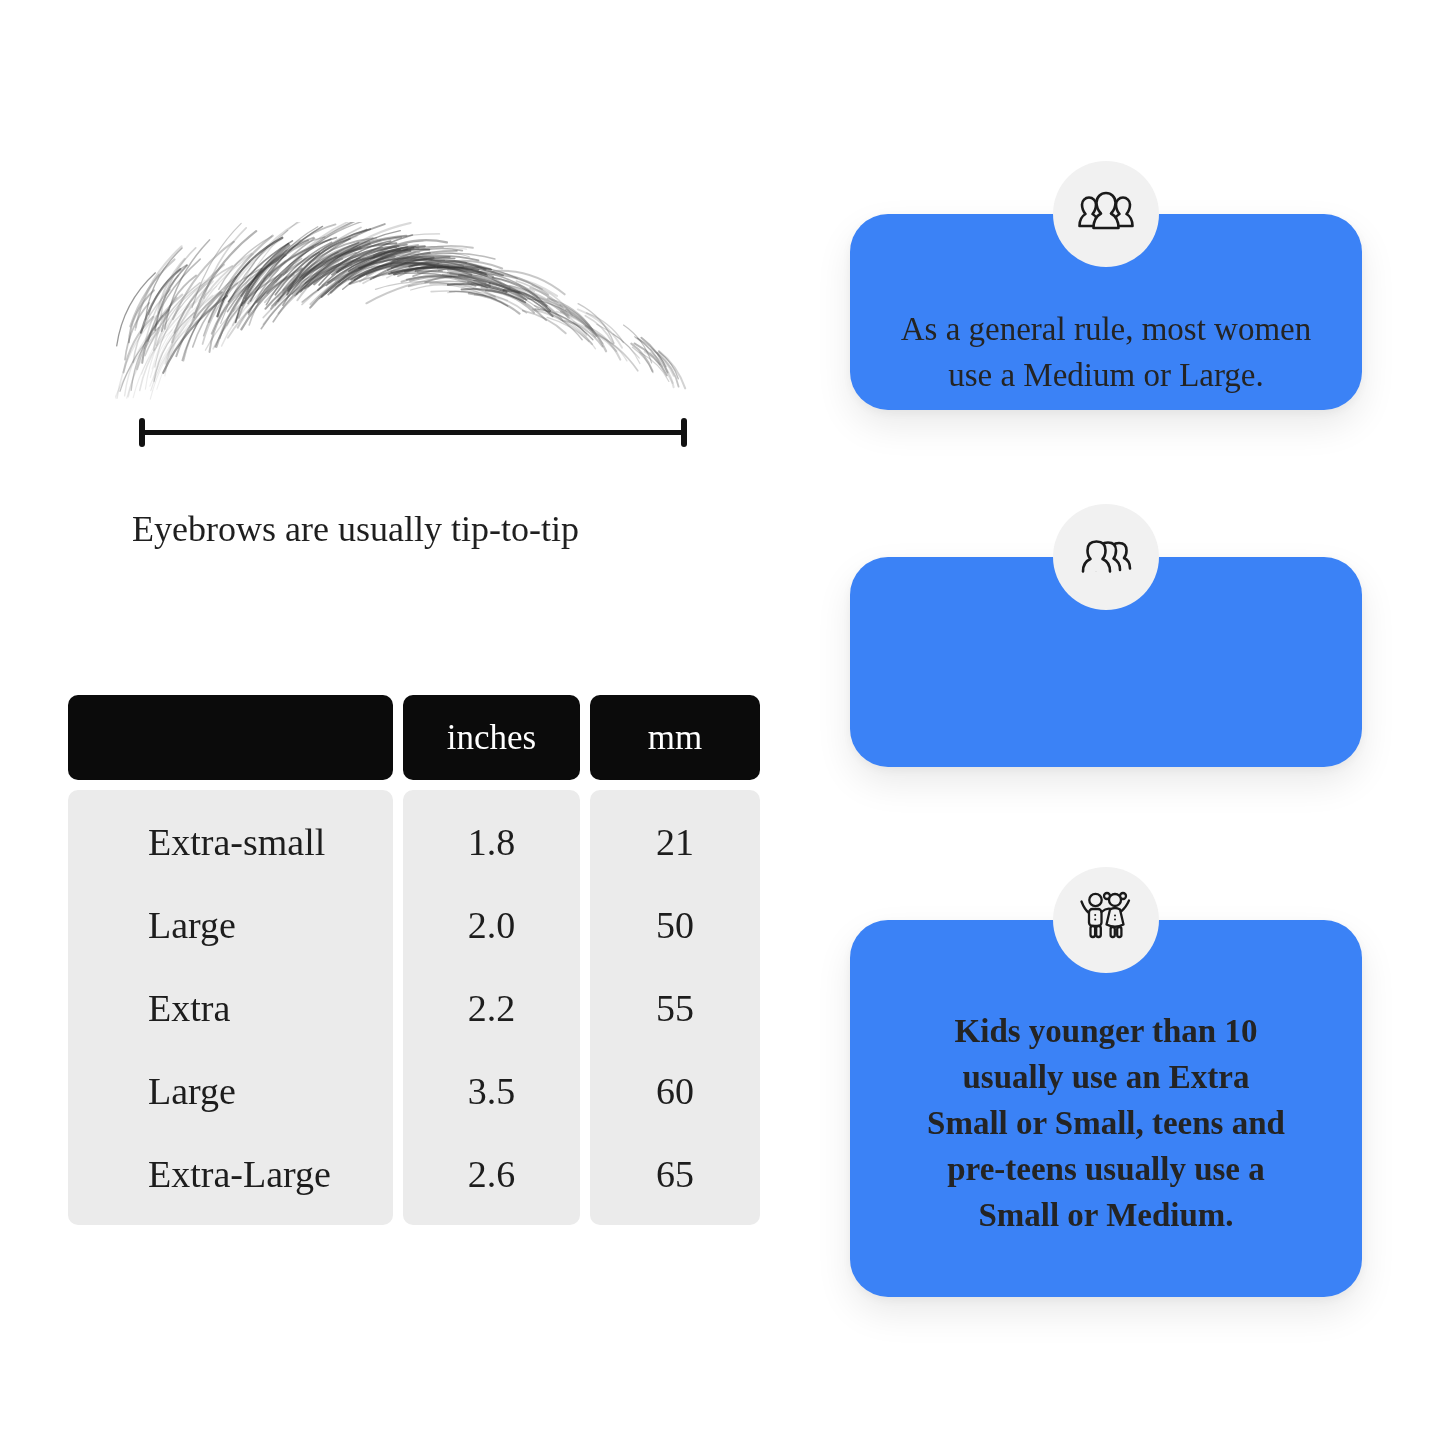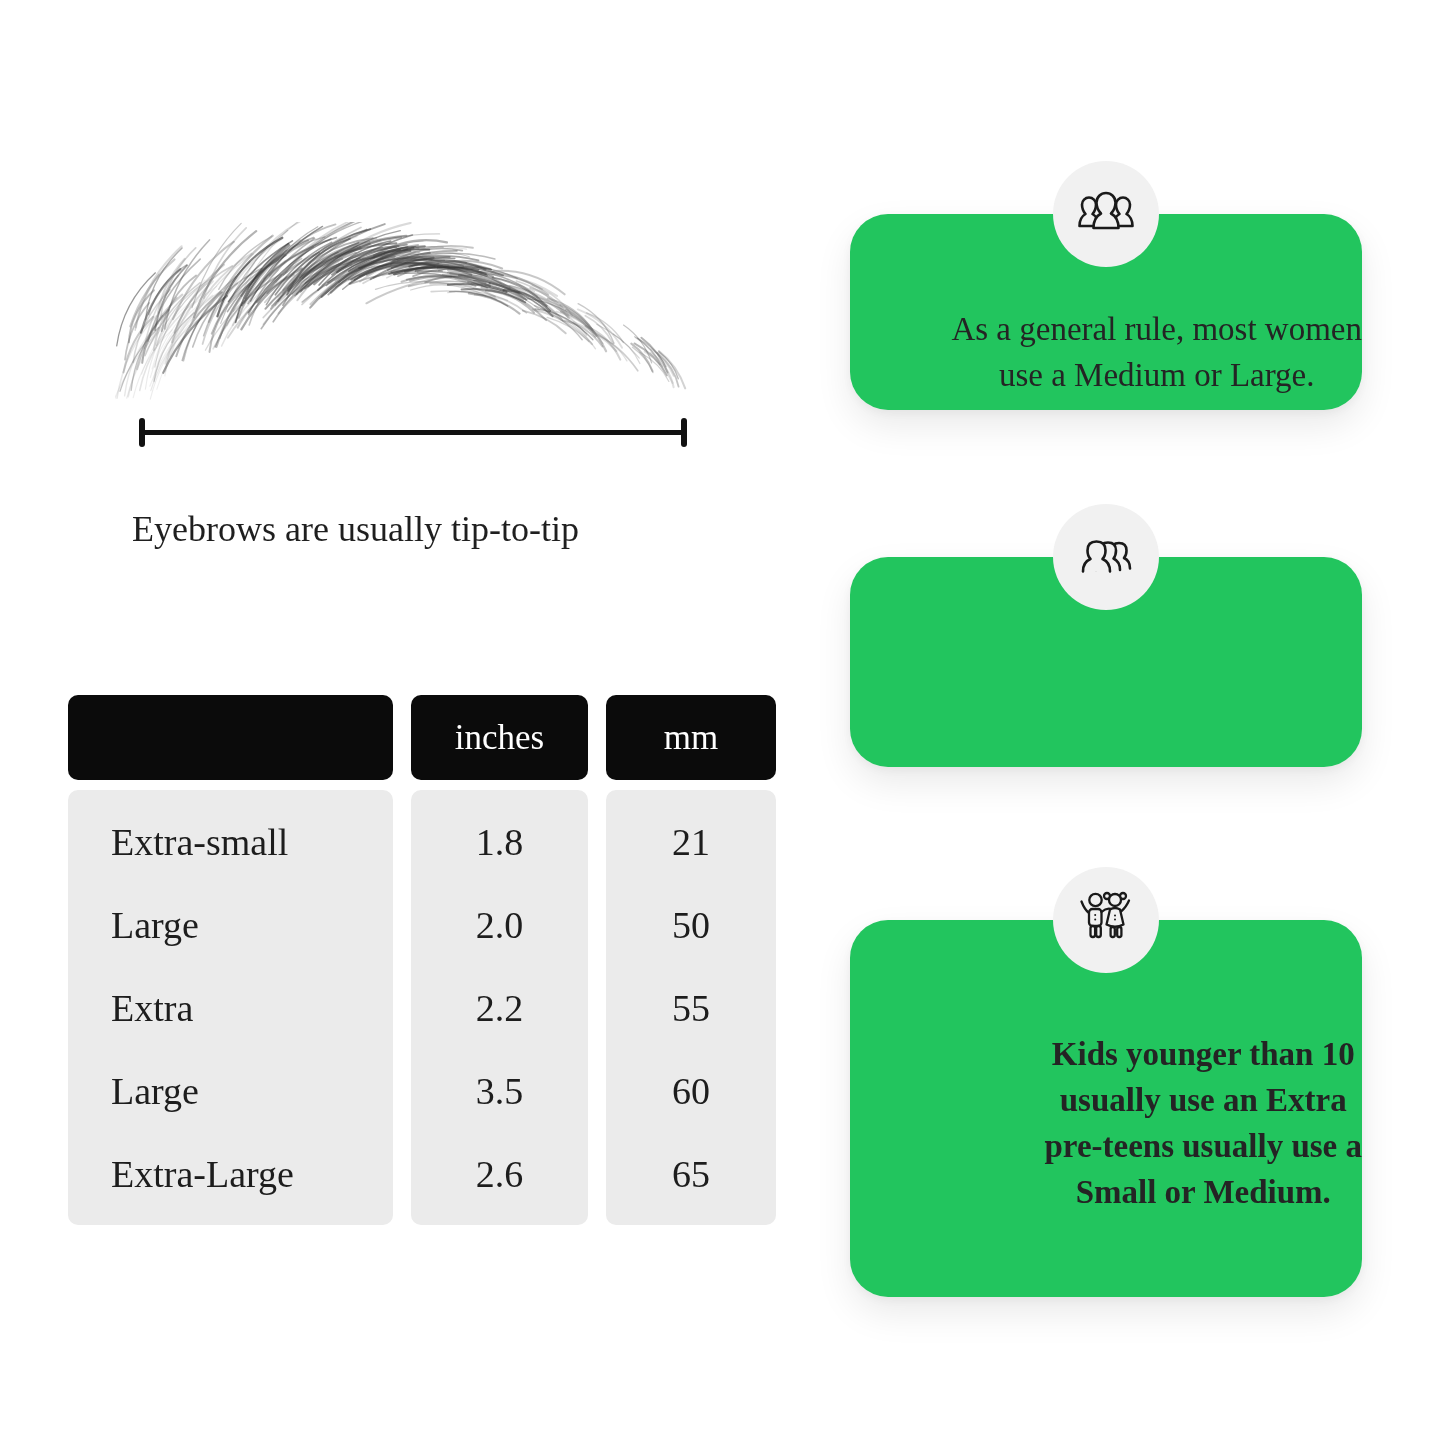--- a/index.html
+++ b/index.html
@@ -11,33 +11,33 @@
   
   .eyebrow-svg{position:absolute;left:115px;top:222px;width:580px;height:178px;}
   .ruler-line{position:absolute;left:142px;top:430px;width:544px;height:5px;background:#111;border-radius:2px;}
   .ruler-cap{position:absolute;top:418px;width:6px;height:29px;background:#111;border-radius:3px;}
   .cap-left{left:139px;}
   .cap-right{left:681px;}
   .caption{position:absolute;left:132px;top:503px;font-size:36px;line-height:53px;color:#1f1f1f;}
 
   
   .size-table{position:absolute;left:68px;top:695px;}
-  .thead,.tbody{display:grid;grid-template-columns:325px 177px 170px;column-gap:18px;}
+  .thead,.tbody{display:grid;grid-template-columns:325px 177px 170px;column-gap:10px;}
   .th{height:85px;background:#0b0b0b;border-radius:10px;color:#ffffff;font-size:35px;
       display:flex;align-items:center;justify-content:center;}
   .tbody{margin-top:10px;}
   .tcol{height:435px;background:#ebebeb;border-radius:10px;display:flex;flex-direction:column;
         justify-content:space-around;padding:10px 0;box-sizing:border-box;}
   .cell{font-size:38px;display:flex;align-items:center;justify-content:center;color:#1d1d1d;}
-  .tcol.labels .cell{justify-content:flex-start;padding-left:43px;}
+  .tcol.labels .cell{justify-content:flex-start;padding-left:80px;}
 
   
-  .card{position:absolute;left:850px;width:512px;background:#22c55e;border-radius:38px;
+  .card{position:absolute;left:850px;width:512px;background:#3b82f6;border-radius:38px;
         box-shadow:0 16px 36px rgba(0,0,0,.085),0 3px 10px rgba(0,0,0,.045);
-        display:flex;flex-direction:column;justify-content:center;align-items:flex-end;box-sizing:border-box;}
+        display:flex;flex-direction:column;justify-content:center;align-items:center;box-sizing:border-box;}
   .card-1{top:214px;height:196px;padding-top:80px;}
   .card-2{top:557px;height:210px;padding-top:42px;}
   .card-3{top:920px;height:377px;padding-top:28px;font-weight:bold;}
   .card-text{font-size:33px;line-height:46px;text-align:center;color:#242424;}
   .icon-circle{position:absolute;top:-53px;left:50%;transform:translateX(-50%);
                width:106px;height:106px;border-radius:50%;background:#f1f1f1;
                display:flex;align-items:center;justify-content:center;}
   .icon-circle svg{width:64px;height:64px;}
   .icon-stroke{fill:#f1f1f1;stroke:#1a1a1a;stroke-width:2.6;stroke-linecap:round;stroke-linejoin:round;}
   .icon-stroke-thin{fill:#f1f1f1;stroke:#1a1a1a;stroke-width:2.3;stroke-linecap:round;stroke-linejoin:round;}
@@ -421,18 +421,19 @@
         <path class="icon-stroke-thin" d="M36 21.5 Q41 18.5 46 21.5 L49.5 36.5 Q41 41 32.5 36.5 Z"></path>
         <rect class="icon-stroke-thin" x="36.6" y="39" width="4.2" height="10" rx="2"></rect>
         <rect class="icon-stroke-thin" x="43.2" y="39" width="4.2" height="10" rx="2"></rect>
         <circle class="icon-dot" cx="41" cy="27.5" r="1"></circle>
         <circle class="icon-dot" cx="41" cy="31.5" r="1"></circle>
       </svg>
     </div>
     <div class="card-text">
       <div>Kids younger than 10</div>
       <div>usually use an Extra</div>
+      <div>Small or Small, teens and</div>
       <div>pre-teens usually use a</div>
       <div>Small or Medium.</div>
     </div>
   </div>
 
 </div>
 
 </body></html>

